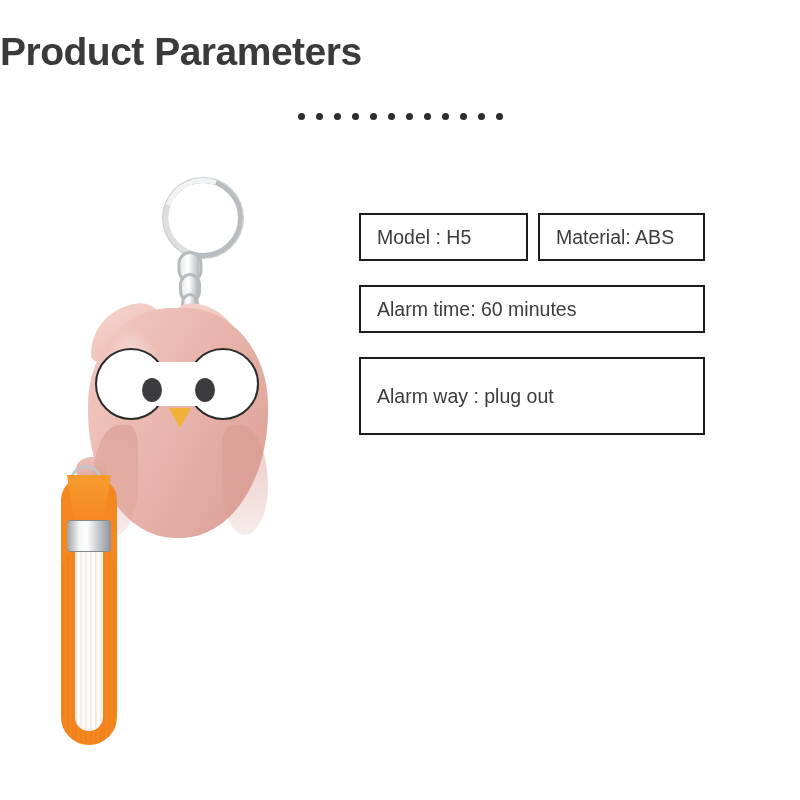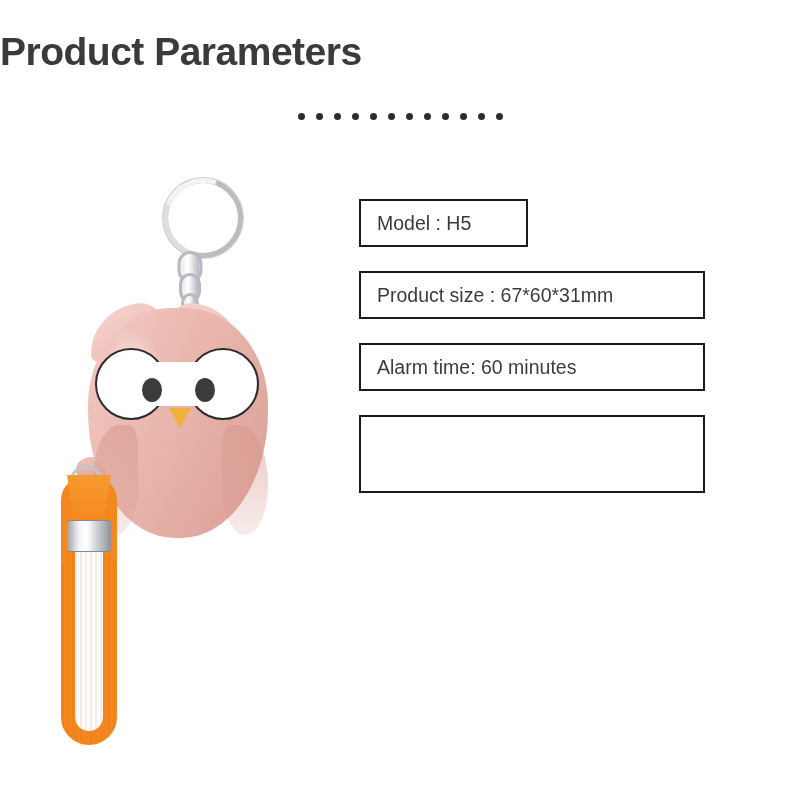--- a/index.html
+++ b/index.html
@@ -250,21 +250,21 @@
     -webkit-mask: radial-gradient(#000,#000);
     box-sizing: border-box;
     opacity: .55;
     pointer-events: none;
   }
 
   
   #spec-table {
     position: absolute;
     left: 359px;
-    top: 199px;
+    top: 213px;
     width: 346px;
   }
   .spec-row {
     display: flex;
     gap: 10px;
     margin-bottom: 24px;
   }
   .spec-cell {
     border: 2px solid #1b1b1b;
     background: #ffffff;
@@ -339,31 +339,30 @@
   <div id="strap-loop"></div>
   <div id="strap-top"></div>
   <div id="strap-texture"></div>
   <div id="strap-crimp"></div>
 </div>
 
 <div id="spec-table">
 
   <div class="spec-row">
     <div class="spec-cell half-left">Model : H5</div>
+    <div class="spec-cell half-right">Material: ABS</div>
   </div>
 
-  <div class="spec-row">
-    <div class="spec-cell full">Product size : 67*60*31mm</div>
-  </div>
 
 
 
   <div class="spec-row">
     <div class="spec-cell full">Alarm time: 60 minutes</div>
   </div>
 
 
   <div class="spec-row">
     <div class="spec-cell full tall">
+      <span>Alarm way : plug out</span>
     </div>
   </div>
 
 </div>
 
 </body></html>

